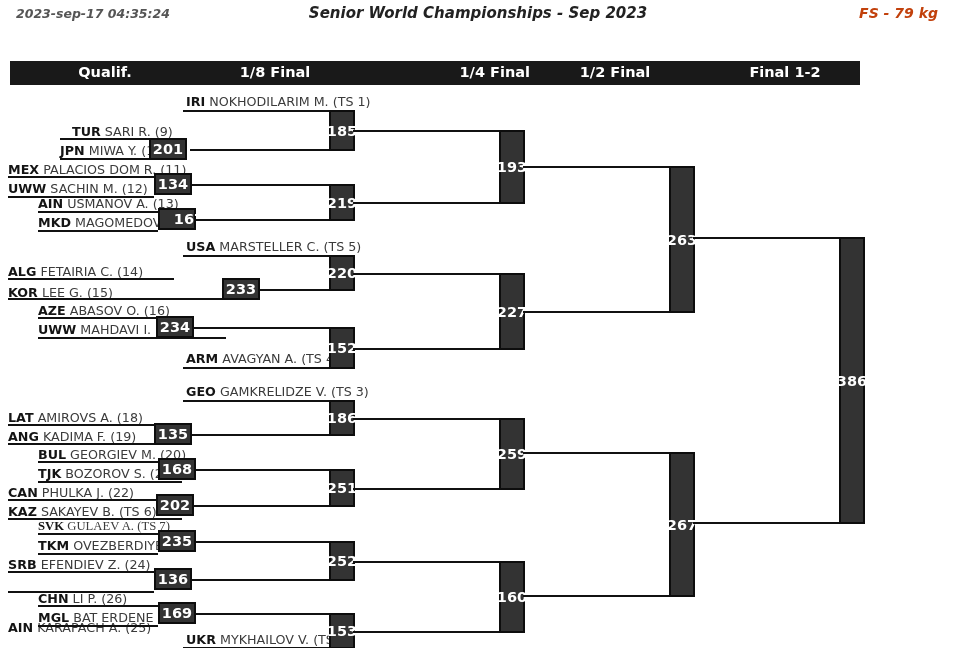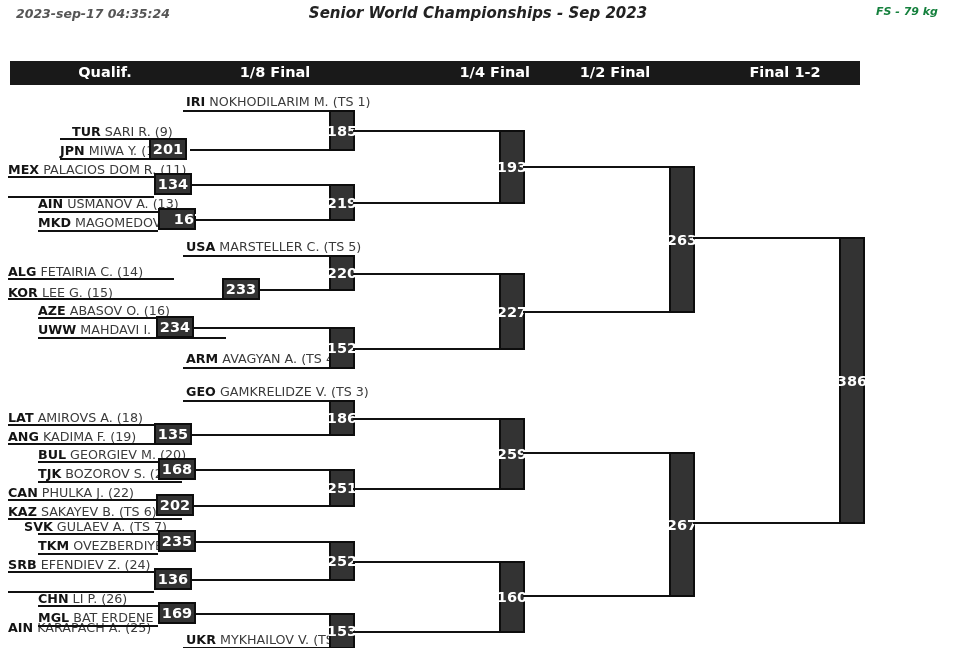--- a/index.html
+++ b/index.html
@@ -26,21 +26,21 @@
   }
   .meta-left, .meta-center, .meta-right {
     position: absolute;
     font-style: italic;
     font-weight: bold;
     color: #3a3a3a;
     white-space: nowrap;
   }
   .meta-left  { left: 16px;  top: 2px;  font-size: 12.5px; color:#555; }
   .meta-center{ left: 0; width: 956px; text-align: center; top: 0px; font-size: 15px; color:#222;}
-  .meta-right { right: 18px; top: 1px;  font-size: 11px; color:#15803d; }
+  .meta-right { right: 18px; top: 1px;  font-size: 14px; color:#c2410c; }
 
   
   .header-bar {
     position: absolute;
     left: 10px;
     top: 61px;
     width: 850px;
     height: 24px;
     background: #191919;
   }
@@ -119,39 +119,40 @@
   <div class="header-cell" style="left:520px; width:170px;">1/2 Final</div>
   <div class="header-cell" style="left:690px; width:170px;">Final 1-2</div>
 </div>
 
 <div class="canvas">
 
   <div class="competitor" style="left:186px; top:92px;"><span class="ctry">IRI</span> <span>NOKHODILARIM M. (TS 1)</span></div>
   <div class="competitor" style="left:60px;  top:122px;margin-left:12px;"><span class="ctry">TUR</span> <span>SARI R. (9)</span></div>
   <div class="competitor" style="left:60px;  top:141px;"><span class="ctry">JPN</span> <span>MIWA Y. (10)</span></div>
   <div class="competitor" style="left:8px;   top:160px;"><span class="ctry">MEX</span> <span>PALACIOS DOM R. (11)</span></div>
+  <div class="competitor" style="left:8px;   top:179px;"><span class="ctry">UWW</span> <span>SACHIN M. (12)</span></div>
   <div class="competitor" style="left:38px;  top:194px;"><span class="ctry">AIN</span> <span>USMANOV A. (13)</span></div>
   <div class="competitor" style="left:38px;  top:213px; width:138px; overflow:hidden;"><span class="ctry">MKD</span> <span>MAGOMEDOV A. (TS 8)</span></div>
 
   <div class="competitor" style="left:186px; top:237px;"><span class="ctry">USA</span> <span>MARSTELLER C. (TS 5)</span></div>
   <div class="competitor" style="left:8px;   top:262px;"><span class="ctry">ALG</span> <span>FETAIRIA C. (14)</span></div>
   <div class="competitor" style="left:8px;   top:283px;"><span class="ctry">KOR</span> <span>LEE G. (15)</span></div>
   <div class="competitor" style="left:38px;  top:301px;"><span class="ctry">AZE</span> <span>ABASOV O. (16)</span></div>
   <div class="competitor" style="left:38px;  top:320px;"><span class="ctry">UWW</span> <span>MAHDAVI I. (17)</span></div>
   <div class="competitor" style="left:186px; top:349px;"><span class="ctry">ARM</span> <span>AVAGYAN A. (TS 4)</span></div>
 
   <div class="competitor" style="left:186px; top:382px;"><span class="ctry">GEO</span> <span>GAMKRELIDZE V. (TS 3)</span></div>
   <div class="competitor" style="left:8px;   top:408px;"><span class="ctry">LAT</span> <span>AMIROVS A. (18)</span></div>
   <div class="competitor" style="left:8px;   top:427px;"><span class="ctry">ANG</span> <span>KADIMA F. (19)</span></div>
   <div class="competitor" style="left:38px;  top:445px;"><span class="ctry">BUL</span> <span>GEORGIEV M. (20)</span></div>
   <div class="competitor" style="left:38px;  top:464px;"><span class="ctry">TJK</span> <span>BOZOROV S. (21)</span></div>
   <div class="competitor" style="left:8px;   top:483px;"><span class="ctry">CAN</span> <span>PHULKA J. (22)</span></div>
   <div class="competitor" style="left:8px;   top:502px;"><span class="ctry">KAZ</span> <span>SAKAYEV B. (TS 6)</span></div>
 
-  <div class="competitor" style="left:24px;  top:517px;"><span class="ctry">SVK</span> <span>GULAEV A. (TS 7)</span></div>
+  <div class="competitor" style="left:38px;  top:517px;font-family:Liberation Serif, serif;"><span class="ctry">SVK</span> <span>GULAEV A. (TS 7)</span></div>
   <div class="competitor" style="left:38px;  top:536px; width:133px; overflow:hidden;"><span class="ctry">TKM</span> <span>OVEZBERDIYEV G. (23)</span></div>
   <div class="competitor" style="left:8px;   top:555px;"><span class="ctry">SRB</span> <span>EFENDIEV Z. (24)</span></div>
   <div class="competitor" style="left:8px;   top:574px;margin-top:44px;"><span class="ctry">AIN</span> <span>KARAPACH A. (25)</span></div>
   <div class="competitor" style="left:38px;  top:589px;"><span class="ctry">CHN</span> <span>LI P. (26)</span></div>
   <div class="competitor" style="left:38px;  top:608px; width:132px; overflow:hidden;"><span class="ctry">MGL</span> <span>BAT ERDENE B. (27)</span></div>
   <div class="competitor" style="left:186px; top:630px;"><span class="ctry">UKR</span> <span>MYKHAILOV V. (TS 2)</span></div>
 
   <div class="hline" style="left:60px;  top:138px; width:122px;"></div>
   <div class="hline" style="left:60px;  top:158px; width:92px;"></div>
 

